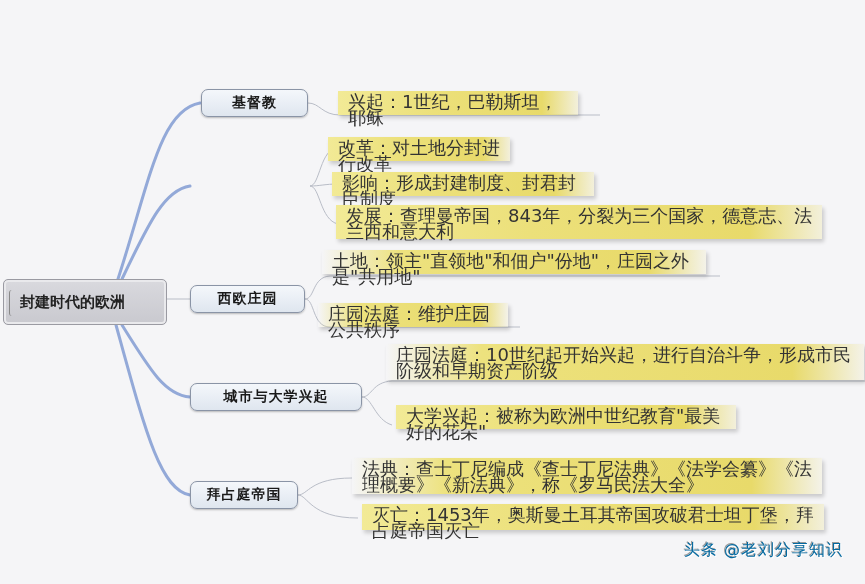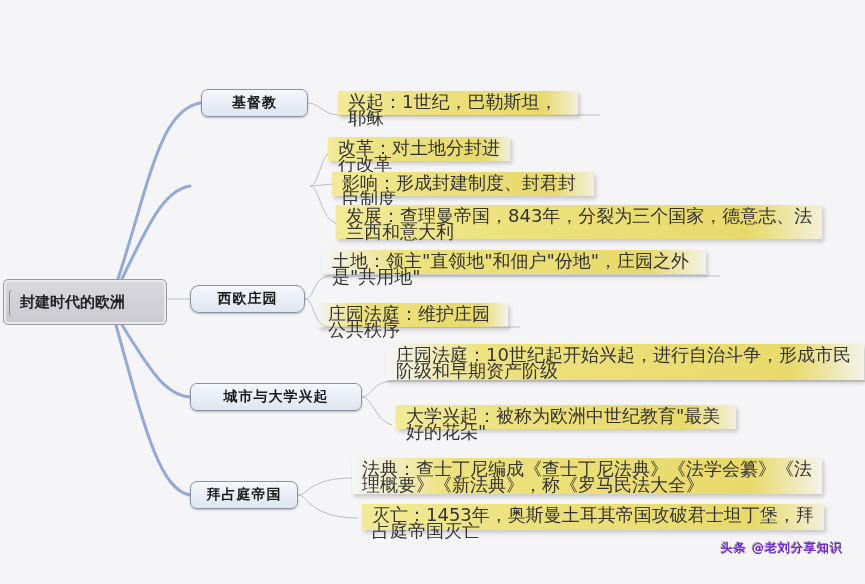--- a/index.html
+++ b/index.html
@@ -44,23 +44,22 @@
       background: linear-gradient(90deg, #f2ea96 0%, #ece07a 40%, #e8da6a 85%, rgba(232,218,106,0.2) 100%);
       font-size: 18px; color: #333;
       line-height: 16px;
       padding: 3px 6px 3px 10px;
       box-shadow: 2px 3px 4px rgba(0,0,0,0.18);
     }
     .note.plain { background: linear-gradient(90deg, rgba(245,245,247,0) 0%, #ede27e 20%, #e8da6a 85%, rgba(232,218,106,0.1) 100%); }
 
     .watermark {
       position: absolute; right: 22px; top: 540px;
-      font-size: 12px; color: #6d28d9; letter-spacing: 1px;
+      font-size: 16px; color: #0369a1; letter-spacing: 1px;
       text-shadow: 1px 1px 0 #fff, -1px -1px 0 #999;
-      font-weight: bold;
     }
   </style>
 </head>
 <body>
 
 <div id="canvas">
 
   <svg class="links" viewBox="0 0 865 584">
 
     <g fill="none" stroke="#93a9d8" stroke-linecap="round">
@@ -104,21 +103,21 @@
   <div class="note" style="left:328px; top:137px; width:182px; height:24px;">
     <span>改革：对土地分封进行改革</span>
   </div>
   <div class="note" style="left:332px; top:172px; width:262px; height:24px;">
     <span>影响：形成封建制度、封君封臣制度</span>
   </div>
   <div class="note" style="left:336px; top:205px; width:486px; height:34px;">
     <span>发展：查理曼帝国，843年，分裂为三个国家，德意志、法兰西和意大利</span>
   </div>
 
-  <div class="topic" style="left:190px; top:285px; width:115px;border-radius:9px;">
+  <div class="topic" style="left:190px; top:285px; width:115px;">
     <span>西欧庄园</span>
   </div>
   <div class="note plain" style="left:322px; top:250px; width:384px; height:24px;">
     <span>土地：领主"直领地"和佃户"份地"，庄园之外是"共用地"</span>
   </div>
   <div class="note plain" style="left:318px; top:303px; width:190px; height:24px;">
     <span>庄园法庭：维护庄园公共秩序</span>
   </div>
 
   <div class="topic" style="left:190px; top:383px; width:172px;">

